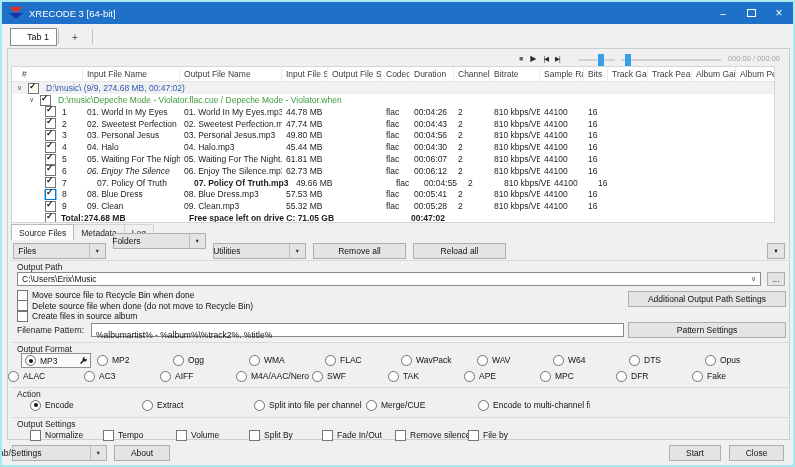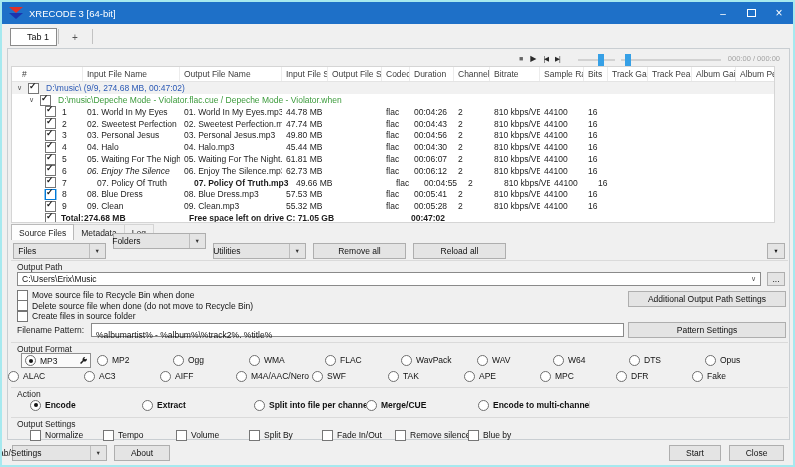--- a/index.html
+++ b/index.html
@@ -83,21 +83,21 @@
   .field { position:absolute; border:1px solid #8a8a8a; background:#fff; box-sizing:border-box; }
   .field input { border:none; outline:none; width:100%; height:100%; font-family:"Liberation Sans",sans-serif; font-size:8.5px; padding:0 4px; box-sizing:border-box; background:transparent; color:#111; }
   .vopts { position:absolute; left:9px; top:241px; display:flex; flex-direction:column; }
   .vopts .opt { width:auto; height:10.5px; }
   .opt { display:flex; align-items:center; font-size:8.5px; color:#111; white-space:nowrap; overflow:hidden; flex:none; height:14px;text-align:center; }
   .opt .cb, .opt .radio { margin-right:4px; }
   .radio { position:relative; width:9px; height:9px; border:1px solid #6f6f6f; border-radius:50%; background:#fff; box-sizing:content-box; flex:none; }
   .radio.checked::after { content:""; position:absolute; left:2.5px; top:2.5px; width:4px; height:4px; border-radius:50%; background:#141414; }
   .hopts { position:absolute; display:flex; }
   .fmt .opt { width:76px; }
-  .act .opt { width:112px;font-weight:bold; }
+  .act .opt { width:112px; }
   .set .opt { width:73px; }
   .opt.sel-box { width:70px; border:1px solid #8f8f8f; background:#fafafa; height:15px; padding-left:3px; box-sizing:border-box; margin-right:6px; position:relative; }
   .wrench { position:absolute; right:2px; top:2px; width:10px; height:10px; fill:#1d1d1d; }
 
   
   .fbtn { position:absolute; top:443px; }
 </style>
 </head>
 <body>
 
@@ -427,21 +427,21 @@
         <label class="opt">
           <span class="cb"></span>
           <span>Move source file to Recycle Bin when done</span>
         </label>
         <label class="opt">
           <span class="cb"></span>
           <span>Delete source file when done (do not move to Recycle Bin)</span>
         </label>
         <label class="opt">
           <span class="cb"></span>
-          <span>Create files in source folder</span>
+          <span>Create files in source album</span>
         </label>
       </div>
     <div class="btn" style="left:620px;top:242px;width:158px;">Additional Output Path Settings</div>
     <div class="sec-label" style="top:276px;">Filename Pattern:</div>
     <div class="field" style="left:83px;top:274px;width:533px;height:14px;">
       <input type="text" value="%albumartist% - %album%\%track2%. %title%" style="">
     </div>
     <div class="btn" style="left:620px;top:273px;width:158px;">Pattern Settings</div>
 
     <div class="sec-line" style="top:293px;"></div>
@@ -581,21 +581,21 @@
         <label class="opt">
           <span class="cb"></span>
           <span>Fade In/Out</span>
         </label>
         <label class="opt">
           <span class="cb"></span>
           <span>Remove silence</span>
         </label>
         <label class="opt">
           <span class="cb"></span>
-          <span>Blue by</span>
+          <span>File by</span>
         </label>
       </div>
   </div>
 
   <div class="btn split fbtn" style="left:10px;width:95px;">
     <span class="lbl">Tab/Settings</span>
     <span class="dd">▼</span>
   </div>
   <div class="btn fbtn" style="left:112px;width:56px;">About</div>
   <div class="btn fbtn" style="left:667px;width:52px;">Start</div>

